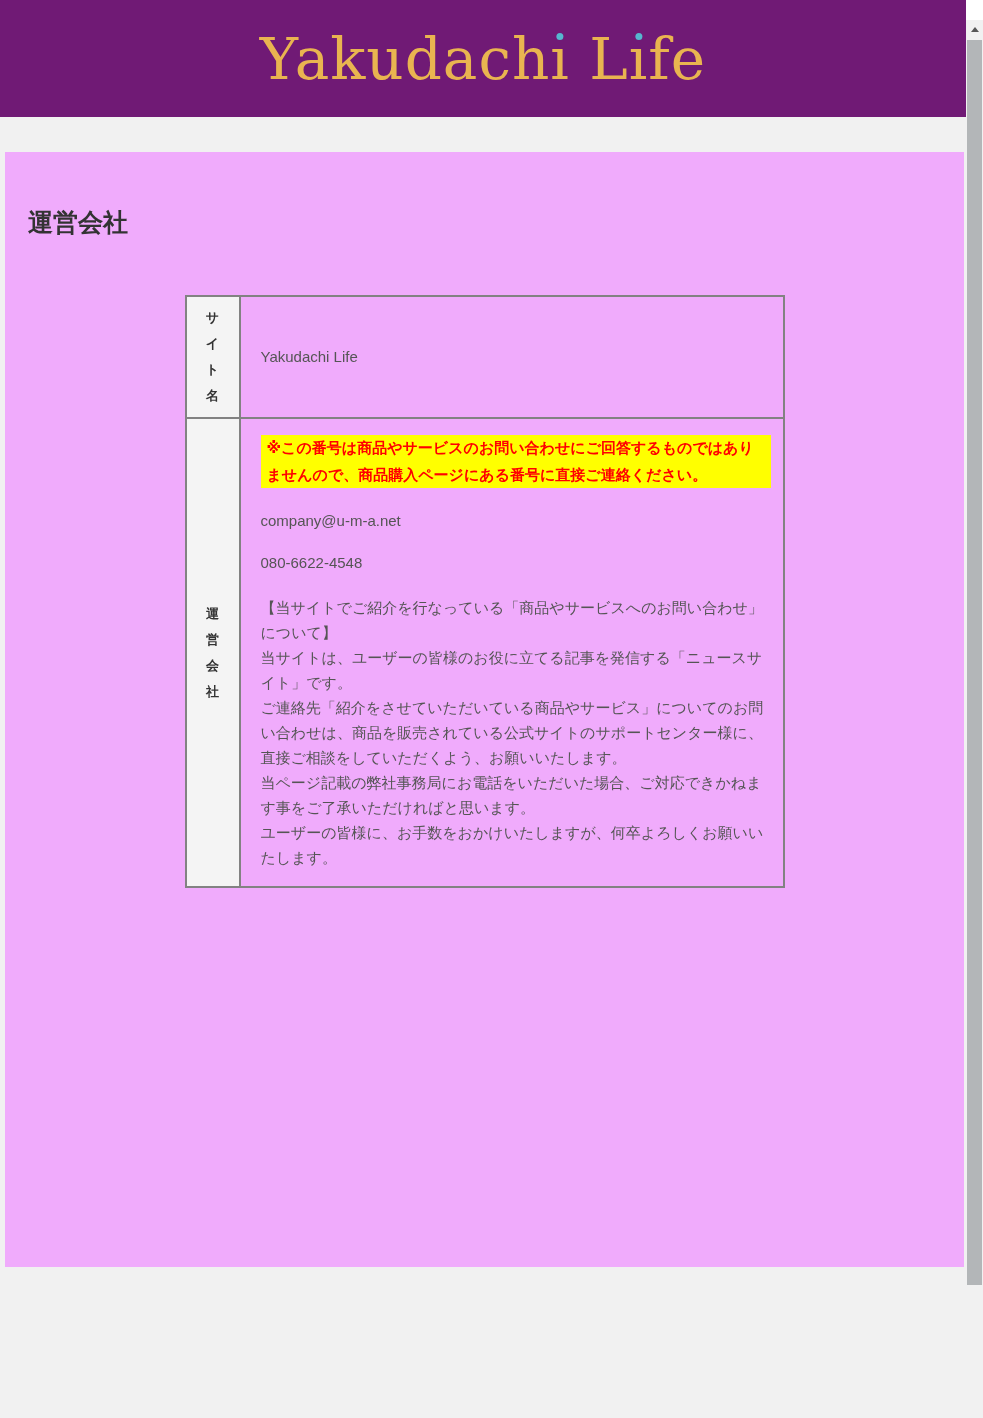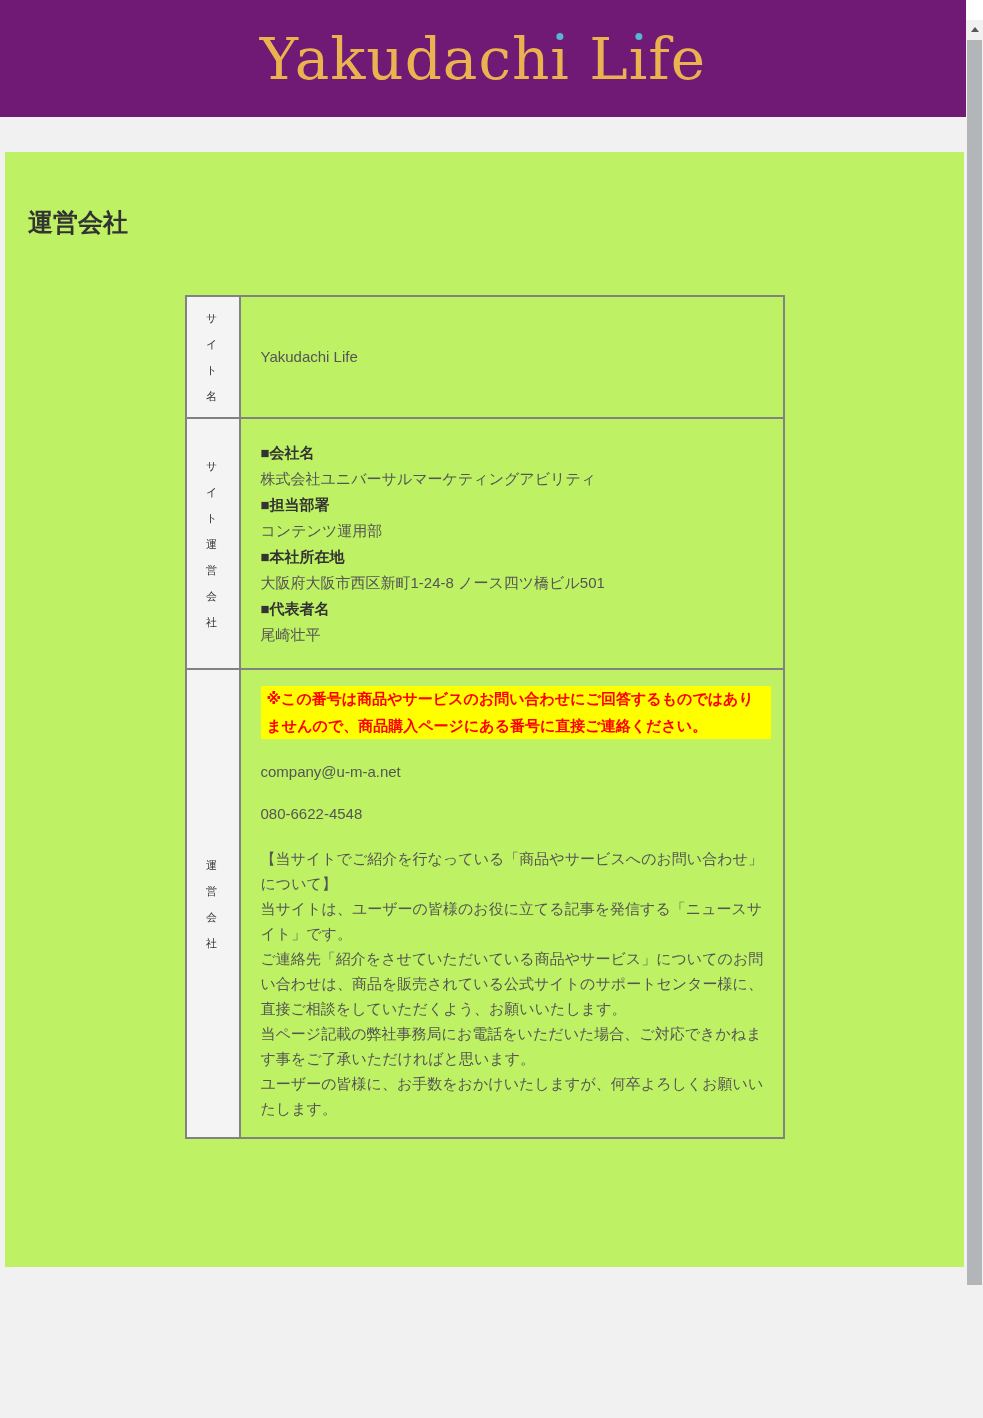--- a/index.html
+++ b/index.html
@@ -33,21 +33,21 @@
     background:#56b7cf;
   }
   
   .gray-section{
     position:absolute;top:117px;left:0;width:966px;height:1301px;
     background:#f1f1f1;
   }
   
   .card{
     position:absolute;top:35px;left:5px;width:959px;height:1115px;
-    background:#bef264;
+    background:#f0abfc;
   }
   .page-title{
     margin:53px 0 0 23px;
     font-size:25px;line-height:35px;font-weight:bold;color:#333;
   }
   
   .company-table{
     width:600px;margin:55px auto 0 auto;
     border-collapse:collapse;table-layout:fixed;
     font-size:15px;
@@ -55,22 +55,23 @@
   .company-table th,
   .company-table td{
     border:2px solid #828282;vertical-align:middle;
   }
   .company-table th{
     width:52px;background:#f4f4f4;font-weight:normal;color:#333;
     text-align:center;padding:8px 0;
   }
   .vtext{
     display:inline-block;width:1.2em;
-    word-break:break-all;line-height:26px;text-align:left;
-    font-size:11px;
+    word-break:break-all;line-height:26px;text-align:center;
+    font-size:13px;
+    font-weight:bold;
   }
   .company-table td{
     padding:12px 12px 12px 20px;color:#555;line-height:26px;
   }
   tr.row-site-name{height:122px;}
   tr.row-operator{height:251px;}
   tr.row-contact{height:469px;}
   .field-label{font-weight:bold;color:#333;}
   .field-value{color:#555;}
   
@@ -120,37 +121,20 @@
       <tbody>
           <tr class="row-site-name">
         <th>
           <span class="vtext">サイト名</span>
         </th>
         <td>
           <span>Yakudachi Life</span>
         </td>
       </tr>
 
-      <tr class="row-operator">
-        <th>
-          <span class="vtext">サイト運営会社</span>
-        </th>
-        <td>
-          <div>
-                <div class="field-label">■会社名</div>
-                <div class="field-value">株式会社ユニバーサルマーケティングアビリティ</div>
-                <div class="field-label">■担当部署</div>
-                <div class="field-value">コンテンツ運用部</div>
-                <div class="field-label">■本社所在地</div>
-                <div class="field-value">大阪府大阪市西区新町1-24-8 ノース四ツ橋ビル501</div>
-                <div class="field-label">■代表者名</div>
-                <div class="field-value">尾崎壮平</div>
-              </div>
-        </td>
-      </tr>
 
       <tr class="row-contact">
         <th>
           <span class="vtext">運営会社</span>
         </th>
         <td>
           <p class="warning">※この番号は商品やサービスのお問い合わせにご回答するものではありませんので、商品購入ページにある番号に直接ご連絡ください。</p>
           <p class="contact-email">company@u-m-a.net</p>
           <p class="contact-phone">080-6622-4548</p>
           <div class="contact-note">

